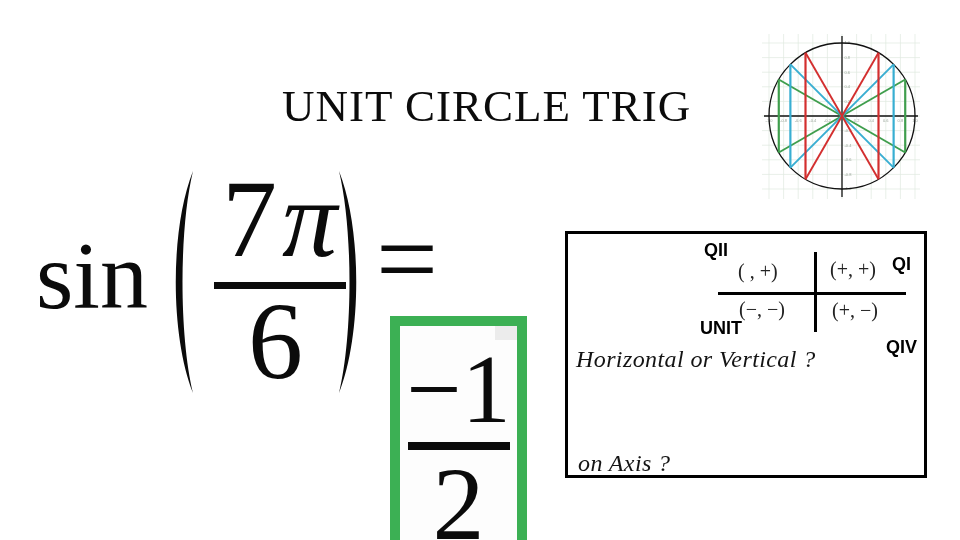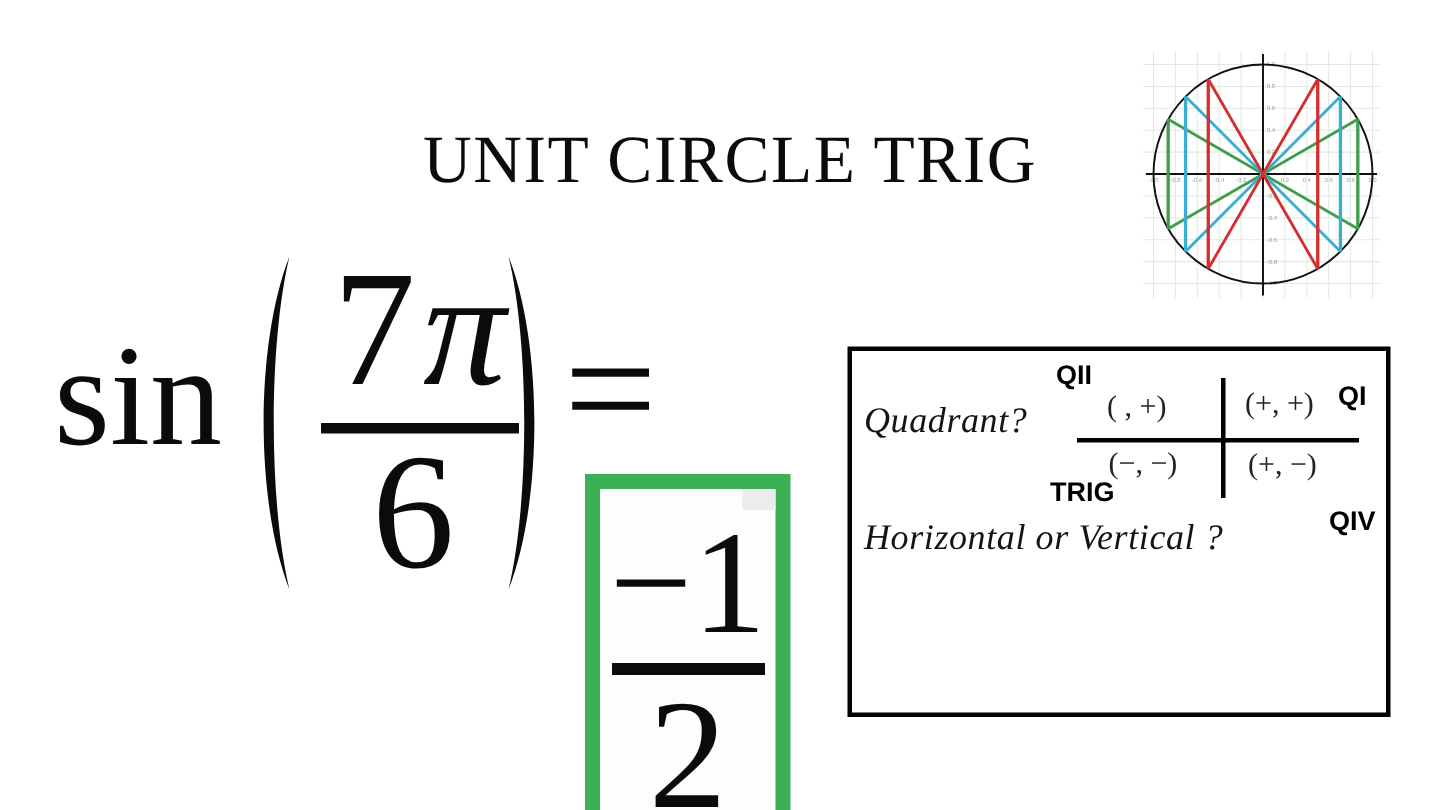--- a/index.html
+++ b/index.html
@@ -8,21 +8,21 @@
 
   .title{position:absolute;left:282px;top:52px;font-size:45px;letter-spacing:1px;
          font-family:"Liberation Serif",serif;white-space:nowrap;}
 
   .bullet-line{position:absolute;left:492px;top:146px;font-family:"Liberation Sans",sans-serif;
          font-size:21px;color:#111;white-space:nowrap;}
   .bullet-dot{margin-right:8px;font-size:19px;}
 
   
   .mexp span{position:absolute;line-height:1;white-space:nowrap;}
-  .m-sin{left:36px;top:188px;font-size:96px;}
+  .m-sin{left:36px;top:200px;font-size:96px;}
   .m-num{left:222px;top:136px;font-size:110px;}
   .m-pi{font-style:italic;margin-left:5px;}
   .m-bar{position:absolute;left:214px;top:254px;width:132px;height:7px;background:#0b0b0b;}
   .m-den{left:248px;top:258px;font-size:110px;}
   .m-eq{left:376px;top:176px;font-size:110px;}
   .paren{position:absolute;top:140px;width:36px;height:228px;}
   .paren.l{left:162px;} .paren.r{left:334px;}
 
   
   .answer-box{position:absolute;left:390px;top:288px;width:117px;height:223px;
@@ -134,31 +134,31 @@
   </div>
 
   <div class="answer-box">
     <div class="artifact"></div>
     <div class="ans-num">−1</div>
     <div class="ans-bar"></div>
     <div class="ans-den">2</div>
   </div>
 
   <div class="qbox">
-    <div class="q-it q-quadrant">Quadrant?</div>
 
     <div class="mini-h"></div>
     <div class="mini-v"></div>
 
     <span class="q-name q-n2">QII</span>
     <span class="q-name q-n1">QI</span>
-    <span class="q-name q-n3">TRIG</span>
+    <span class="q-name q-n3">UNIT</span>
     <span class="q-name q-n4">QIV</span>
 
     <span class="q-sign q-s2">( , +)</span>
     <span class="q-sign q-s1">(+, +)</span>
     <span class="q-sign q-s3">(−, −)</span>
     <span class="q-sign q-s4">(+, −)</span>
 
     <div class="q-it q-hv">Horizontal or Vertical ?</div>
+    <div class="q-it q-axis">on Axis ?</div>
   </div>
 
 </div>
 
 </body></html>

